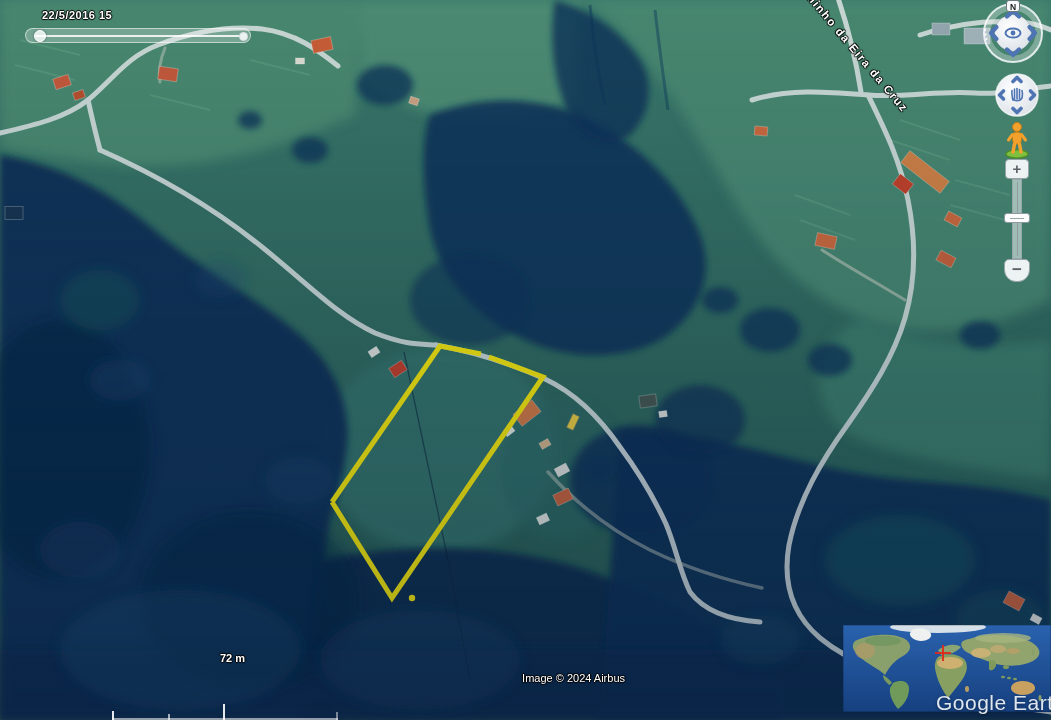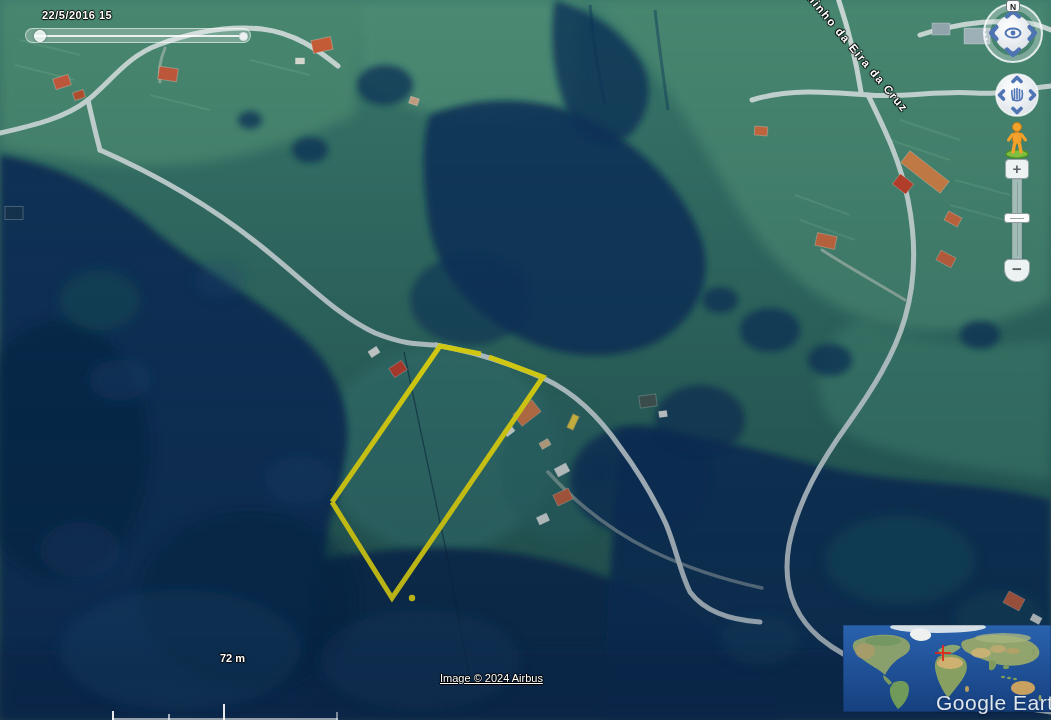--- a/index.html
+++ b/index.html
@@ -38,21 +38,21 @@
     background:rgba(255,255,255,.5);border:1px solid rgba(150,160,168,.75);box-sizing:border-box;}
   .ztrack:after{content:"";position:absolute;left:3.5px;top:2px;bottom:2px;width:1px;
     background:rgba(140,150,160,.8);}
   .zthumb{position:absolute;left:2px;top:54px;width:26px;height:10px;background:#fdfdfe;
     border:1px solid #8f99a0;border-radius:3px;box-sizing:border-box;}
   .zthumb:after{content:"";position:absolute;left:5px;right:5px;top:3.5px;height:1px;background:#9aa4ab;}
   
   .scale-label{left:205px;top:652px;width:40px;text-align:right;font-size:11px;}
   .tick{position:absolute;width:2px;background:rgba(255,255,255,.9);}
   .scale-base{left:112px;top:718px;width:226px;height:2px;background:rgba(255,255,255,.55);}
-  .copyright{left:440px;top:672px;width:185px;text-align:left;font-size:11px;font-weight:normal;text-decoration:underline;}
+  .copyright{left:440px;top:672px;width:185px;text-align:right;font-size:11px;font-weight:normal;}
   .logo{left:936px;top:691px;font-size:21px;font-weight:500;color:rgba(240,245,250,.92);
     letter-spacing:.5px;text-shadow:0 1px 3px rgba(0,0,0,.45);white-space:nowrap;}
 </style>
 </head>
 <body>
 
 <svg class="abs" style="left:0;top:0" width="1051" height="720" viewBox="0 0 1051 720">
   <defs>
     <filter id="b6" x="-30%" y="-30%" width="160%" height="160%">
         <feGaussianBlur stdDeviation="6"></feGaussianBlur>

